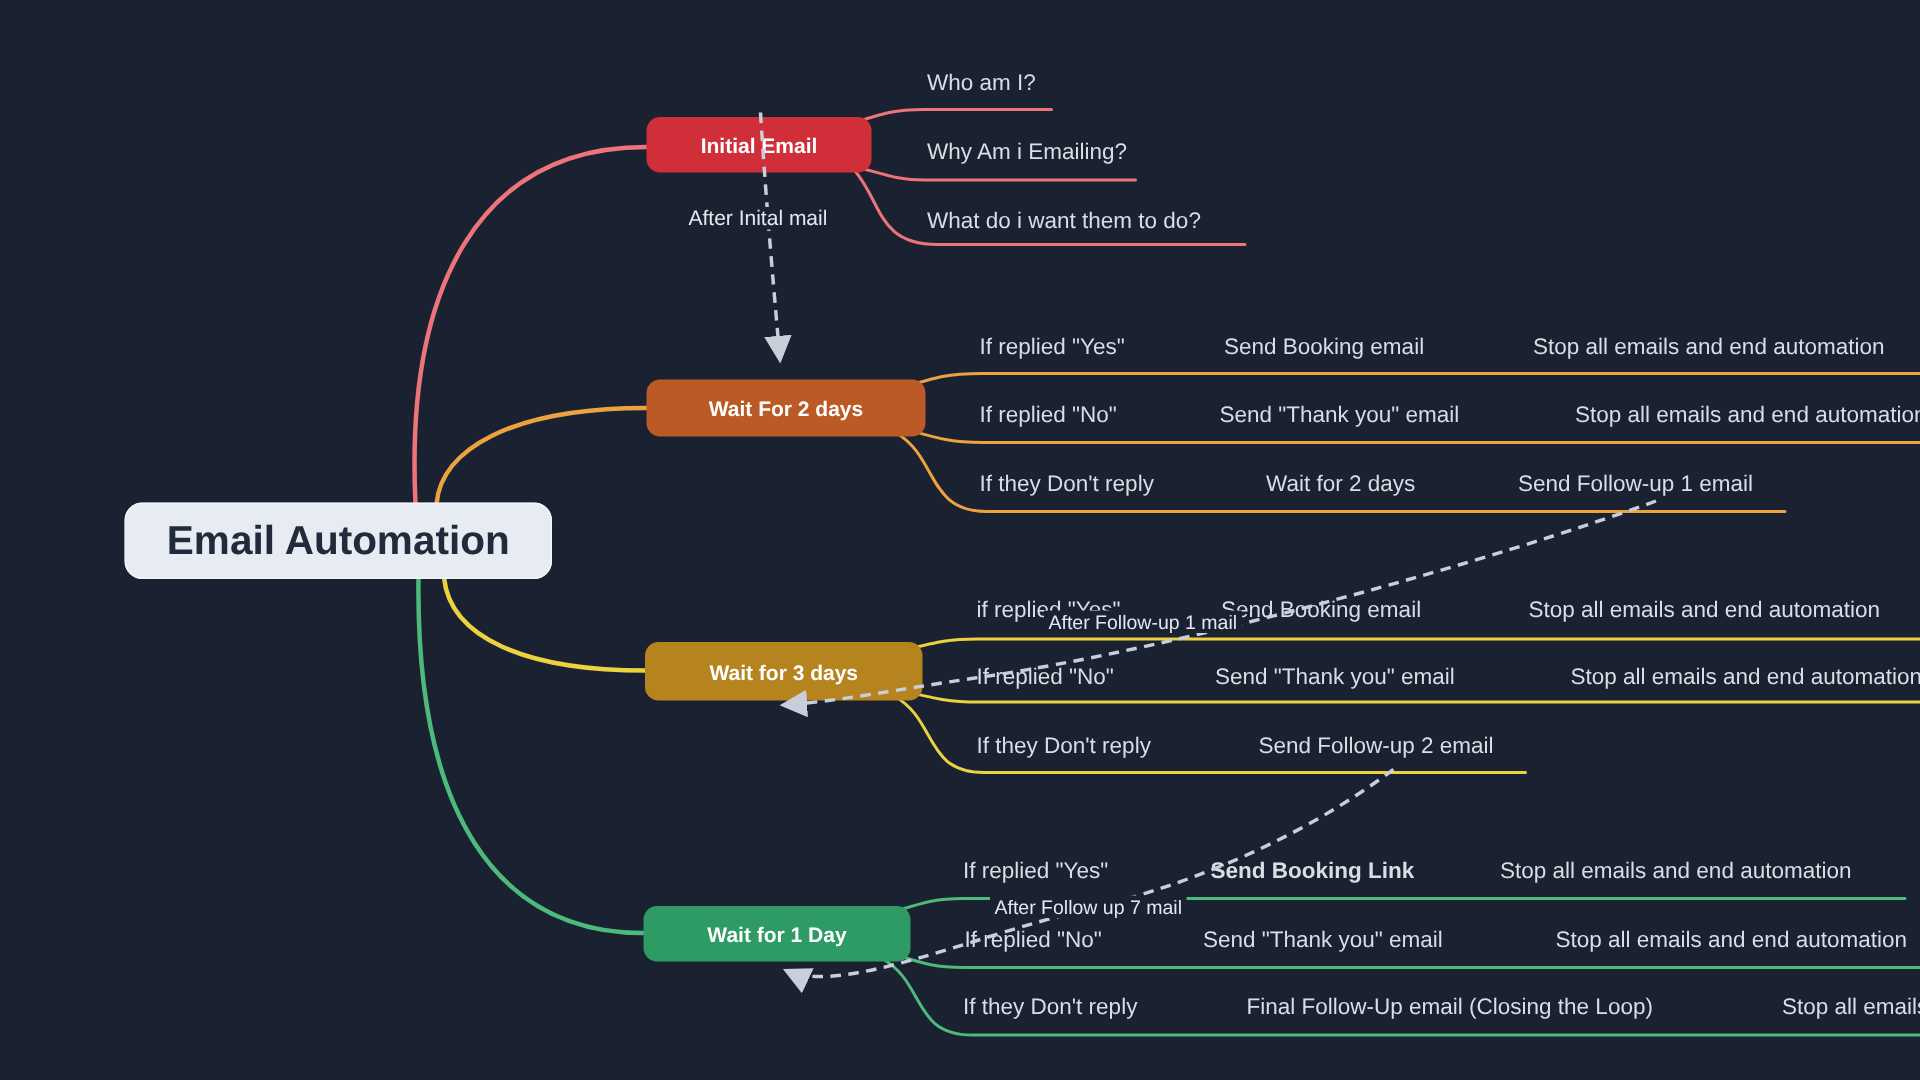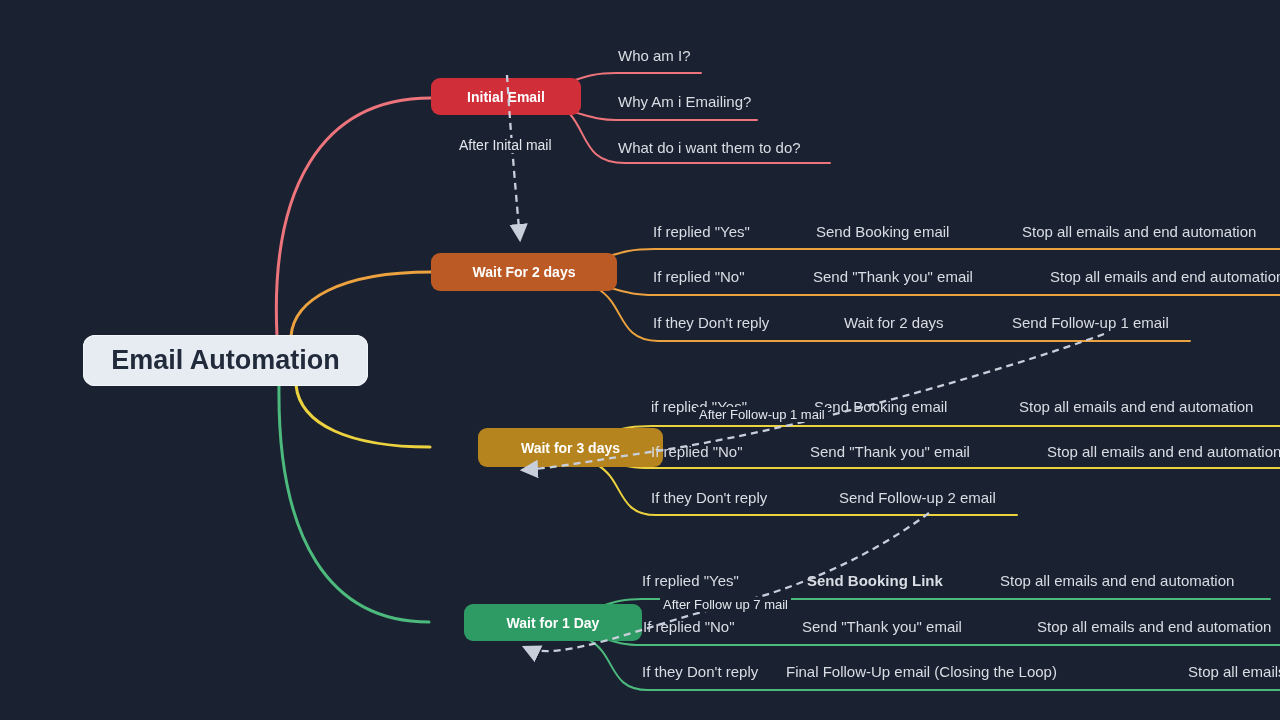--- a/index.html
+++ b/index.html
@@ -4,21 +4,21 @@
 <style>
   html,body{margin:0;padding:0;background:#1a2130;overflow:hidden;}
   .canvas{position:relative;width:1280px;height:720px;background:#1a2130;
           font-family:"Liberation Sans",sans-serif;overflow:hidden;}
   .layer{position:absolute;left:0;top:0;width:1280px;height:720px;}
   .node{position:absolute;display:flex;align-items:center;justify-content:center;
         border-radius:9px;font-weight:bold;color:#ffffff;font-size:14px;
         white-space:nowrap;cursor:pointer;}
   .root-node{background:#e7ecf3;color:#222b3c;font-size:27px;border-radius:12px;
              box-shadow:0 0 0 1px #f2f5f9 inset;}
-  .b0{background:#d02f3a;} .b1{background:#bc5a25;} .b2{background:#b5841e;} .b3{background:#2e9a64;margin-left:35px;}
+  .b0{background:#d02f3a;} .b1{background:#bc5a25;} .b2{background:#b5841e;} .b3{background:#2e9a64;}
   .cell{position:absolute;font-size:15px;color:#d9dde4;white-space:nowrap;line-height:17px;cursor:pointer;}
   .alabel{position:absolute;background:#1a2130;color:#e4e8ee;font-size:13px;
           white-space:nowrap;padding:0 3px;line-height:15px;cursor:pointer;}
   .alabel.big{font-size:14px;}
 </style>
 </head>
 <body>
 
 <div class="canvas">
 
@@ -53,21 +53,21 @@
 
   <div class="node root-node" style="left:83px;top:335px;width:285px;height:51px;">
     <span>Email Automation</span>
   </div>
   <div class="node b0" style="left:431px;top:78px;width:150px;height:37px;">
     <span>Initial Email</span>
   </div>
   <div class="node b1" style="left:431px;top:253px;width:186px;height:38px;">
     <span>Wait For 2 days</span>
   </div>
-  <div class="node b2" style="left:430px;top:428px;width:185px;height:39px;margin-left:48px;">
+  <div class="node b2" style="left:430px;top:428px;width:185px;height:39px;">
     <span>Wait for 3 days</span>
   </div>
   <div class="node b3" style="left:429px;top:604px;width:178px;height:37px;">
     <span>Wait for 1 Day</span>
   </div>
 
   <span class="cell" style="left:618px;top:47px;">Who am I?</span>
   <span class="cell" style="left:618px;top:93px;">Why Am i Emailing?</span>
   <span class="cell" style="left:618px;top:139px;">What do i want them to do?</span>
 
@@ -90,21 +90,21 @@
   <span class="cell" style="left:651px;top:489px;">If they Don't reply</span>
   <span class="cell" style="left:839px;top:489px;">Send Follow-up 2 email</span>
 
   <span class="cell" style="left:642px;top:572px;">If replied "Yes"</span>
   <span class="cell" style="left:807px;top:572px;font-weight:bold;">Send Booking Link</span>
   <span class="cell" style="left:1000px;top:572px;">Stop all emails and end automation</span>
   <span class="cell" style="left:643px;top:618px;">If replied "No"</span>
   <span class="cell" style="left:802px;top:618px;">Send "Thank you" email</span>
   <span class="cell" style="left:1037px;top:618px;">Stop all emails and end automation</span>
   <span class="cell" style="left:642px;top:663px;">If they Don't reply</span>
-  <span class="cell" style="left:786px;top:663px;">Final Follow-Up email (Closing the Loop)</span>
+  <span class="cell" style="left:831px;top:663px;">Final Follow-Up email (Closing the Loop)</span>
   <span class="cell" style="left:1188px;top:663px;">Stop all emails and end automation</span>
 
   <svg class="layer" viewBox="0 0 1280 720" style="pointer-events:none;">
     <defs>
       <marker id="ah" markerWidth="9" markerHeight="9" refX="7" refY="4" orient="auto">
         <path d="M0,0 L8,4 L0,8 Z" fill="#c9cfda"></path>
       </marker>
     </defs>
     <g fill="none" stroke="#c9cfda" stroke-width="2.3" stroke-dasharray="7 5" marker-end="url(#ah)">
       <path d="M507,75 C511,140 517,205 520,240"></path>

